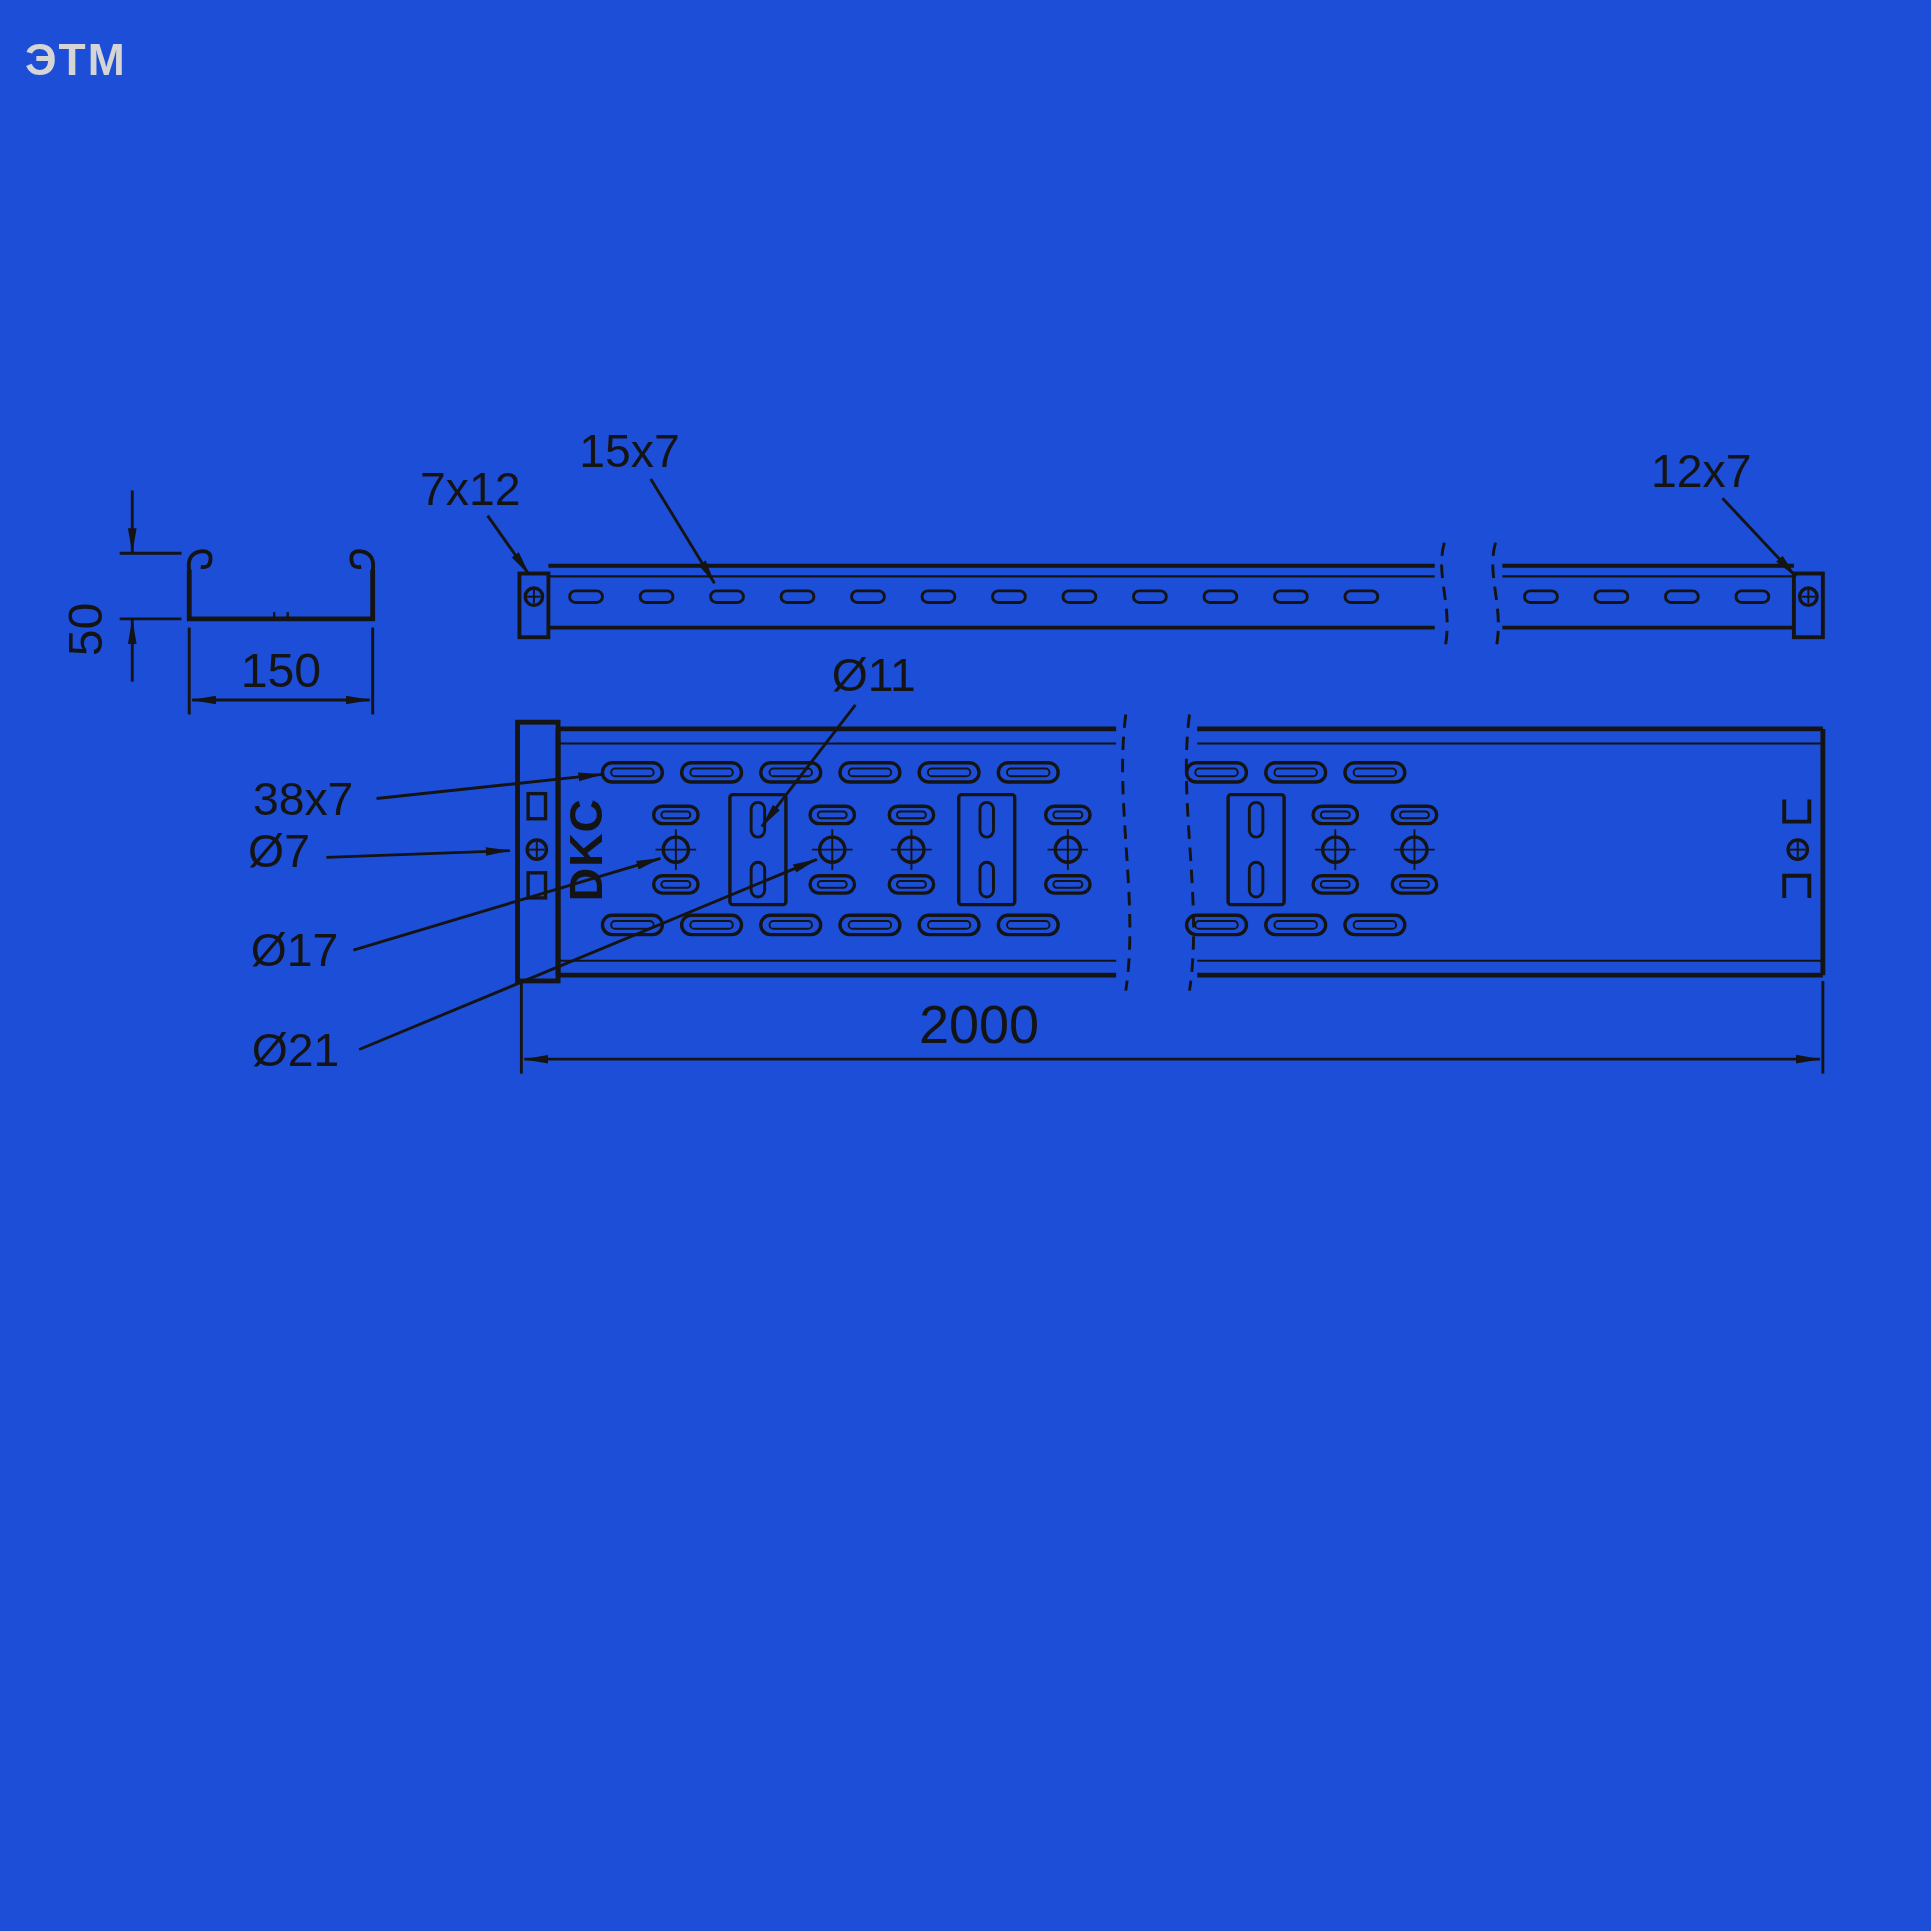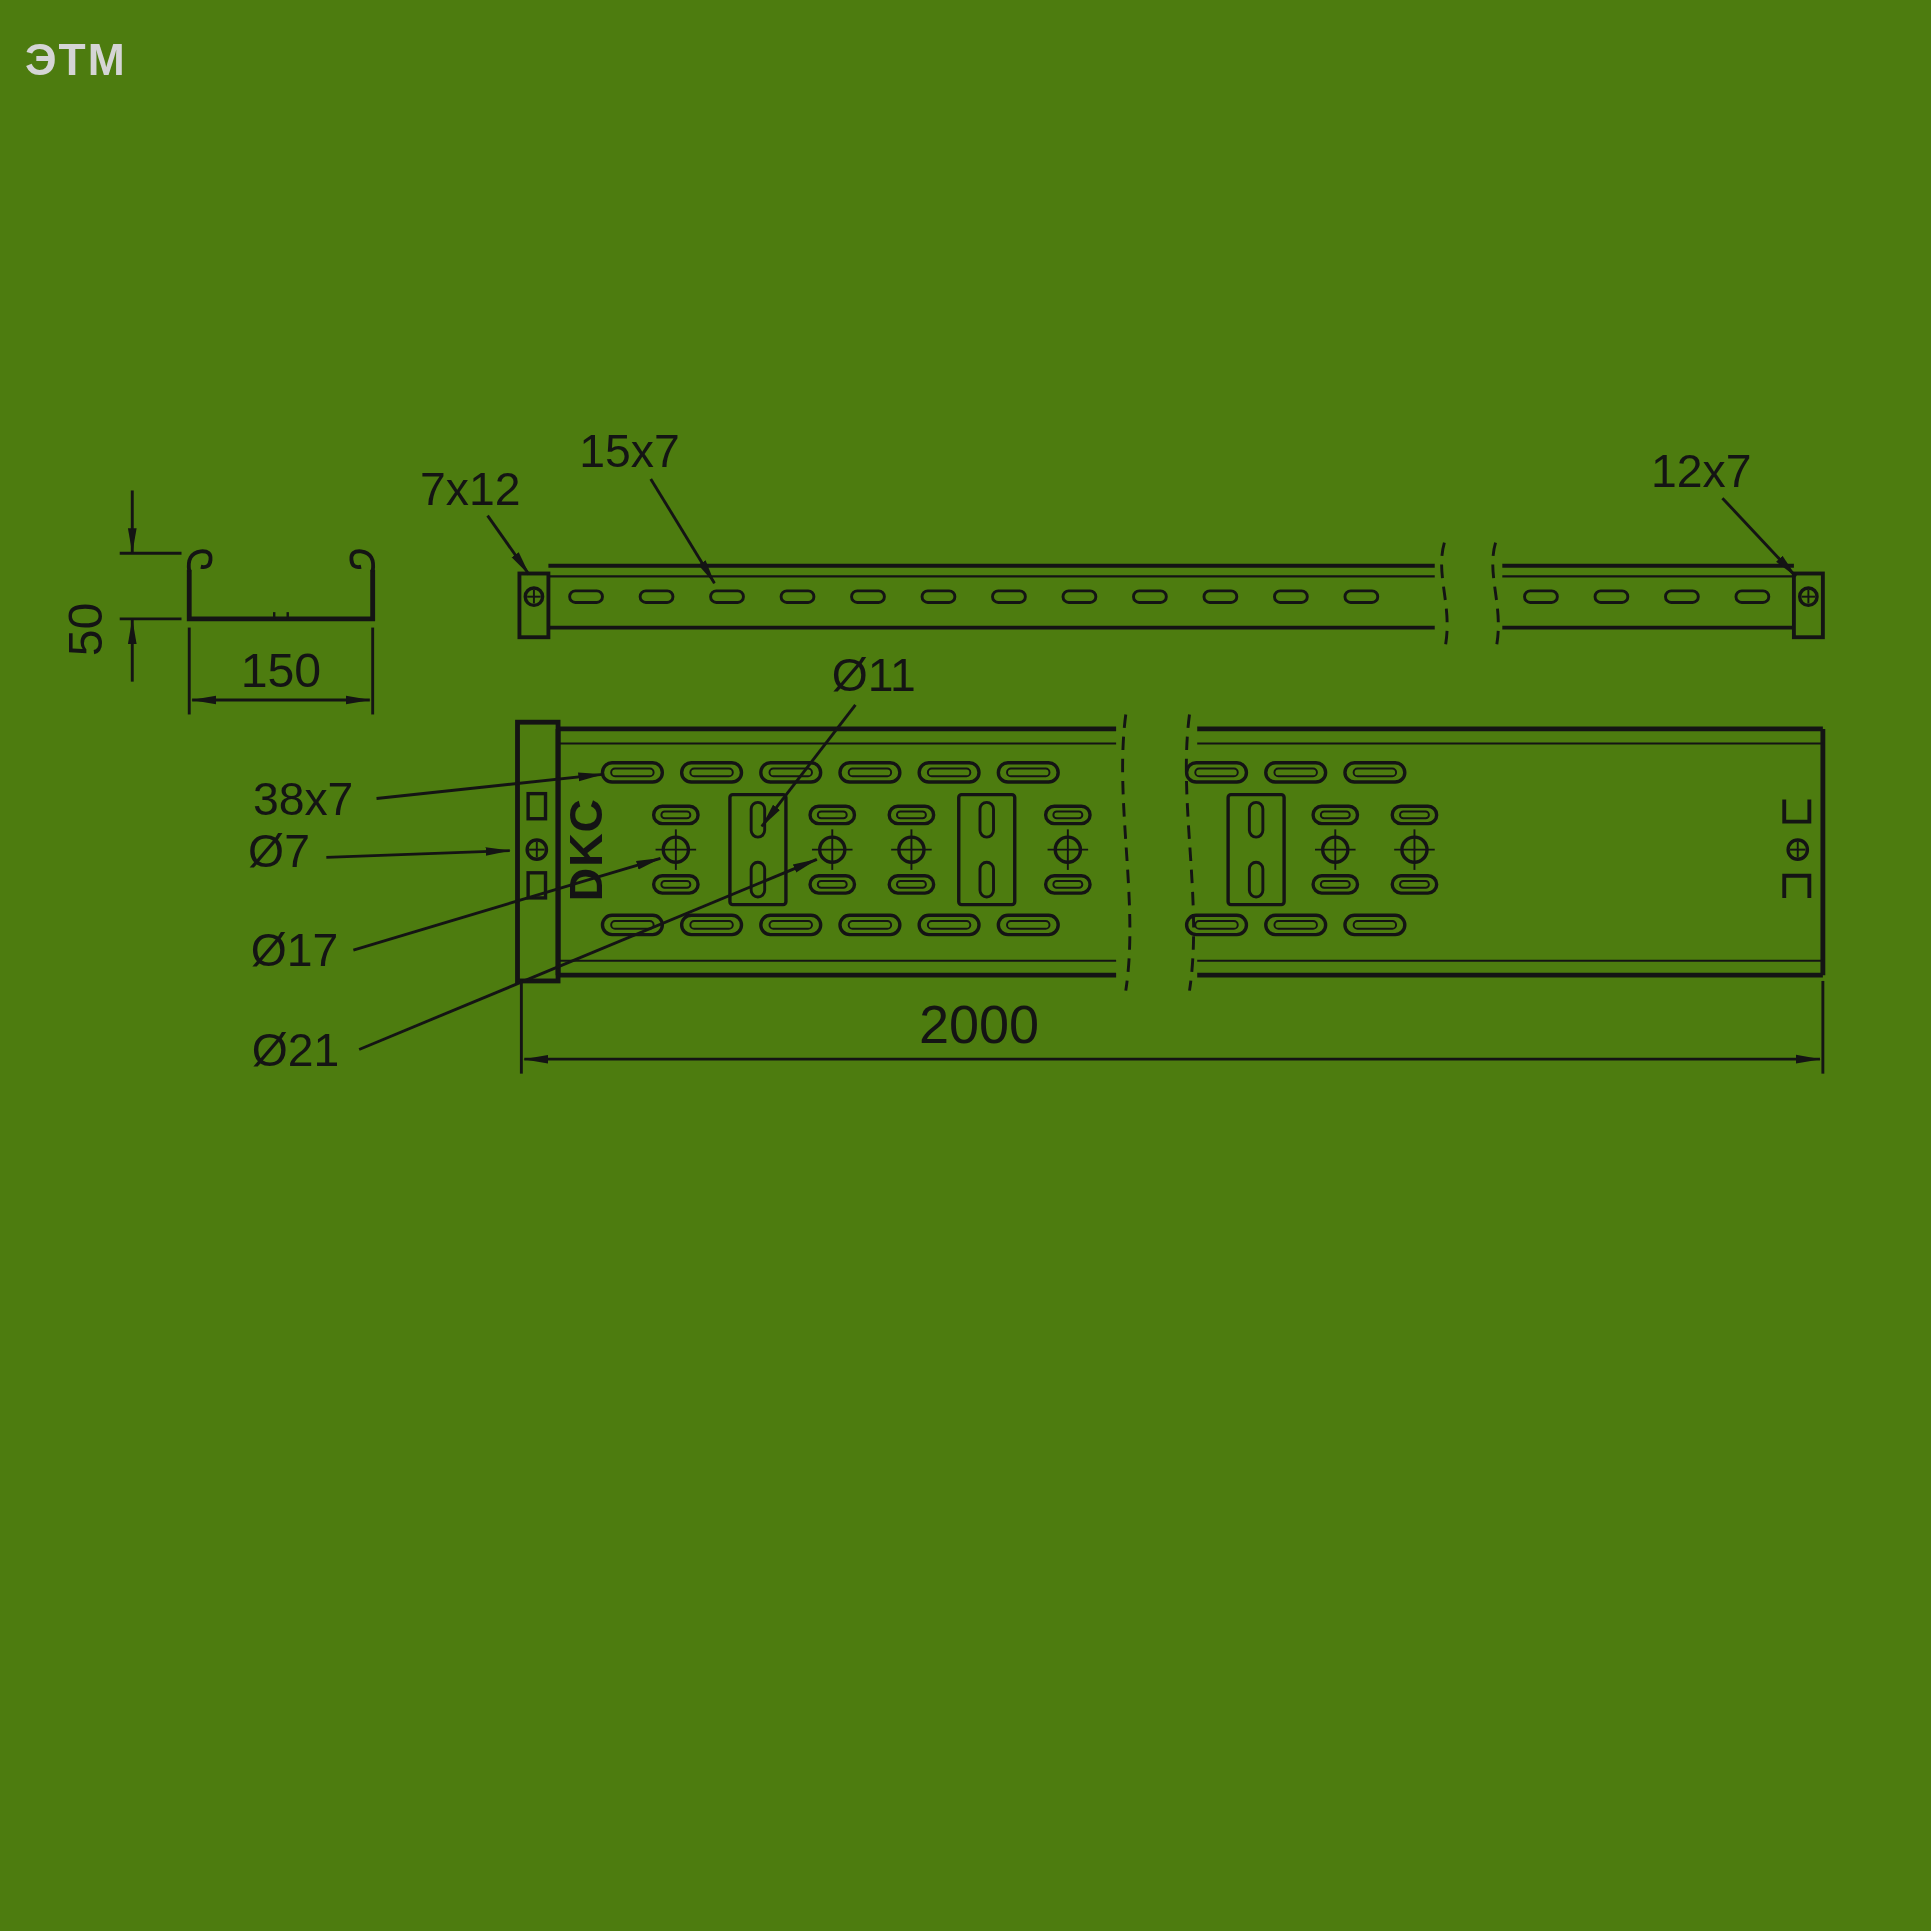--- a/index.html
+++ b/index.html
@@ -1,16 +1,16 @@
 <!DOCTYPE html>
 <html><head>
 <meta charset="utf-8">
 <style>
   html,body{margin:0;padding:0;background:#ffffff;}
-  .stage{position:relative;width:1931px;height:1931px;background:#4d7c0f;overflow:hidden;
+  .stage{position:relative;width:1931px;height:1931px;background:#1d4ed8;overflow:hidden;
          font-family:"Liberation Sans",sans-serif;}
   svg{position:absolute;left:0;top:0;}
   .ln{fill:none;stroke:#141414;}
   .w5{stroke-width:5;}
   .w4{stroke-width:4;}
   .w35{stroke-width:3.5;}
   .w3{stroke-width:3;}
   .w25{stroke-width:2.5;}
   .w2{stroke-width:2;}
   .dash{stroke-dasharray:14 9;}

